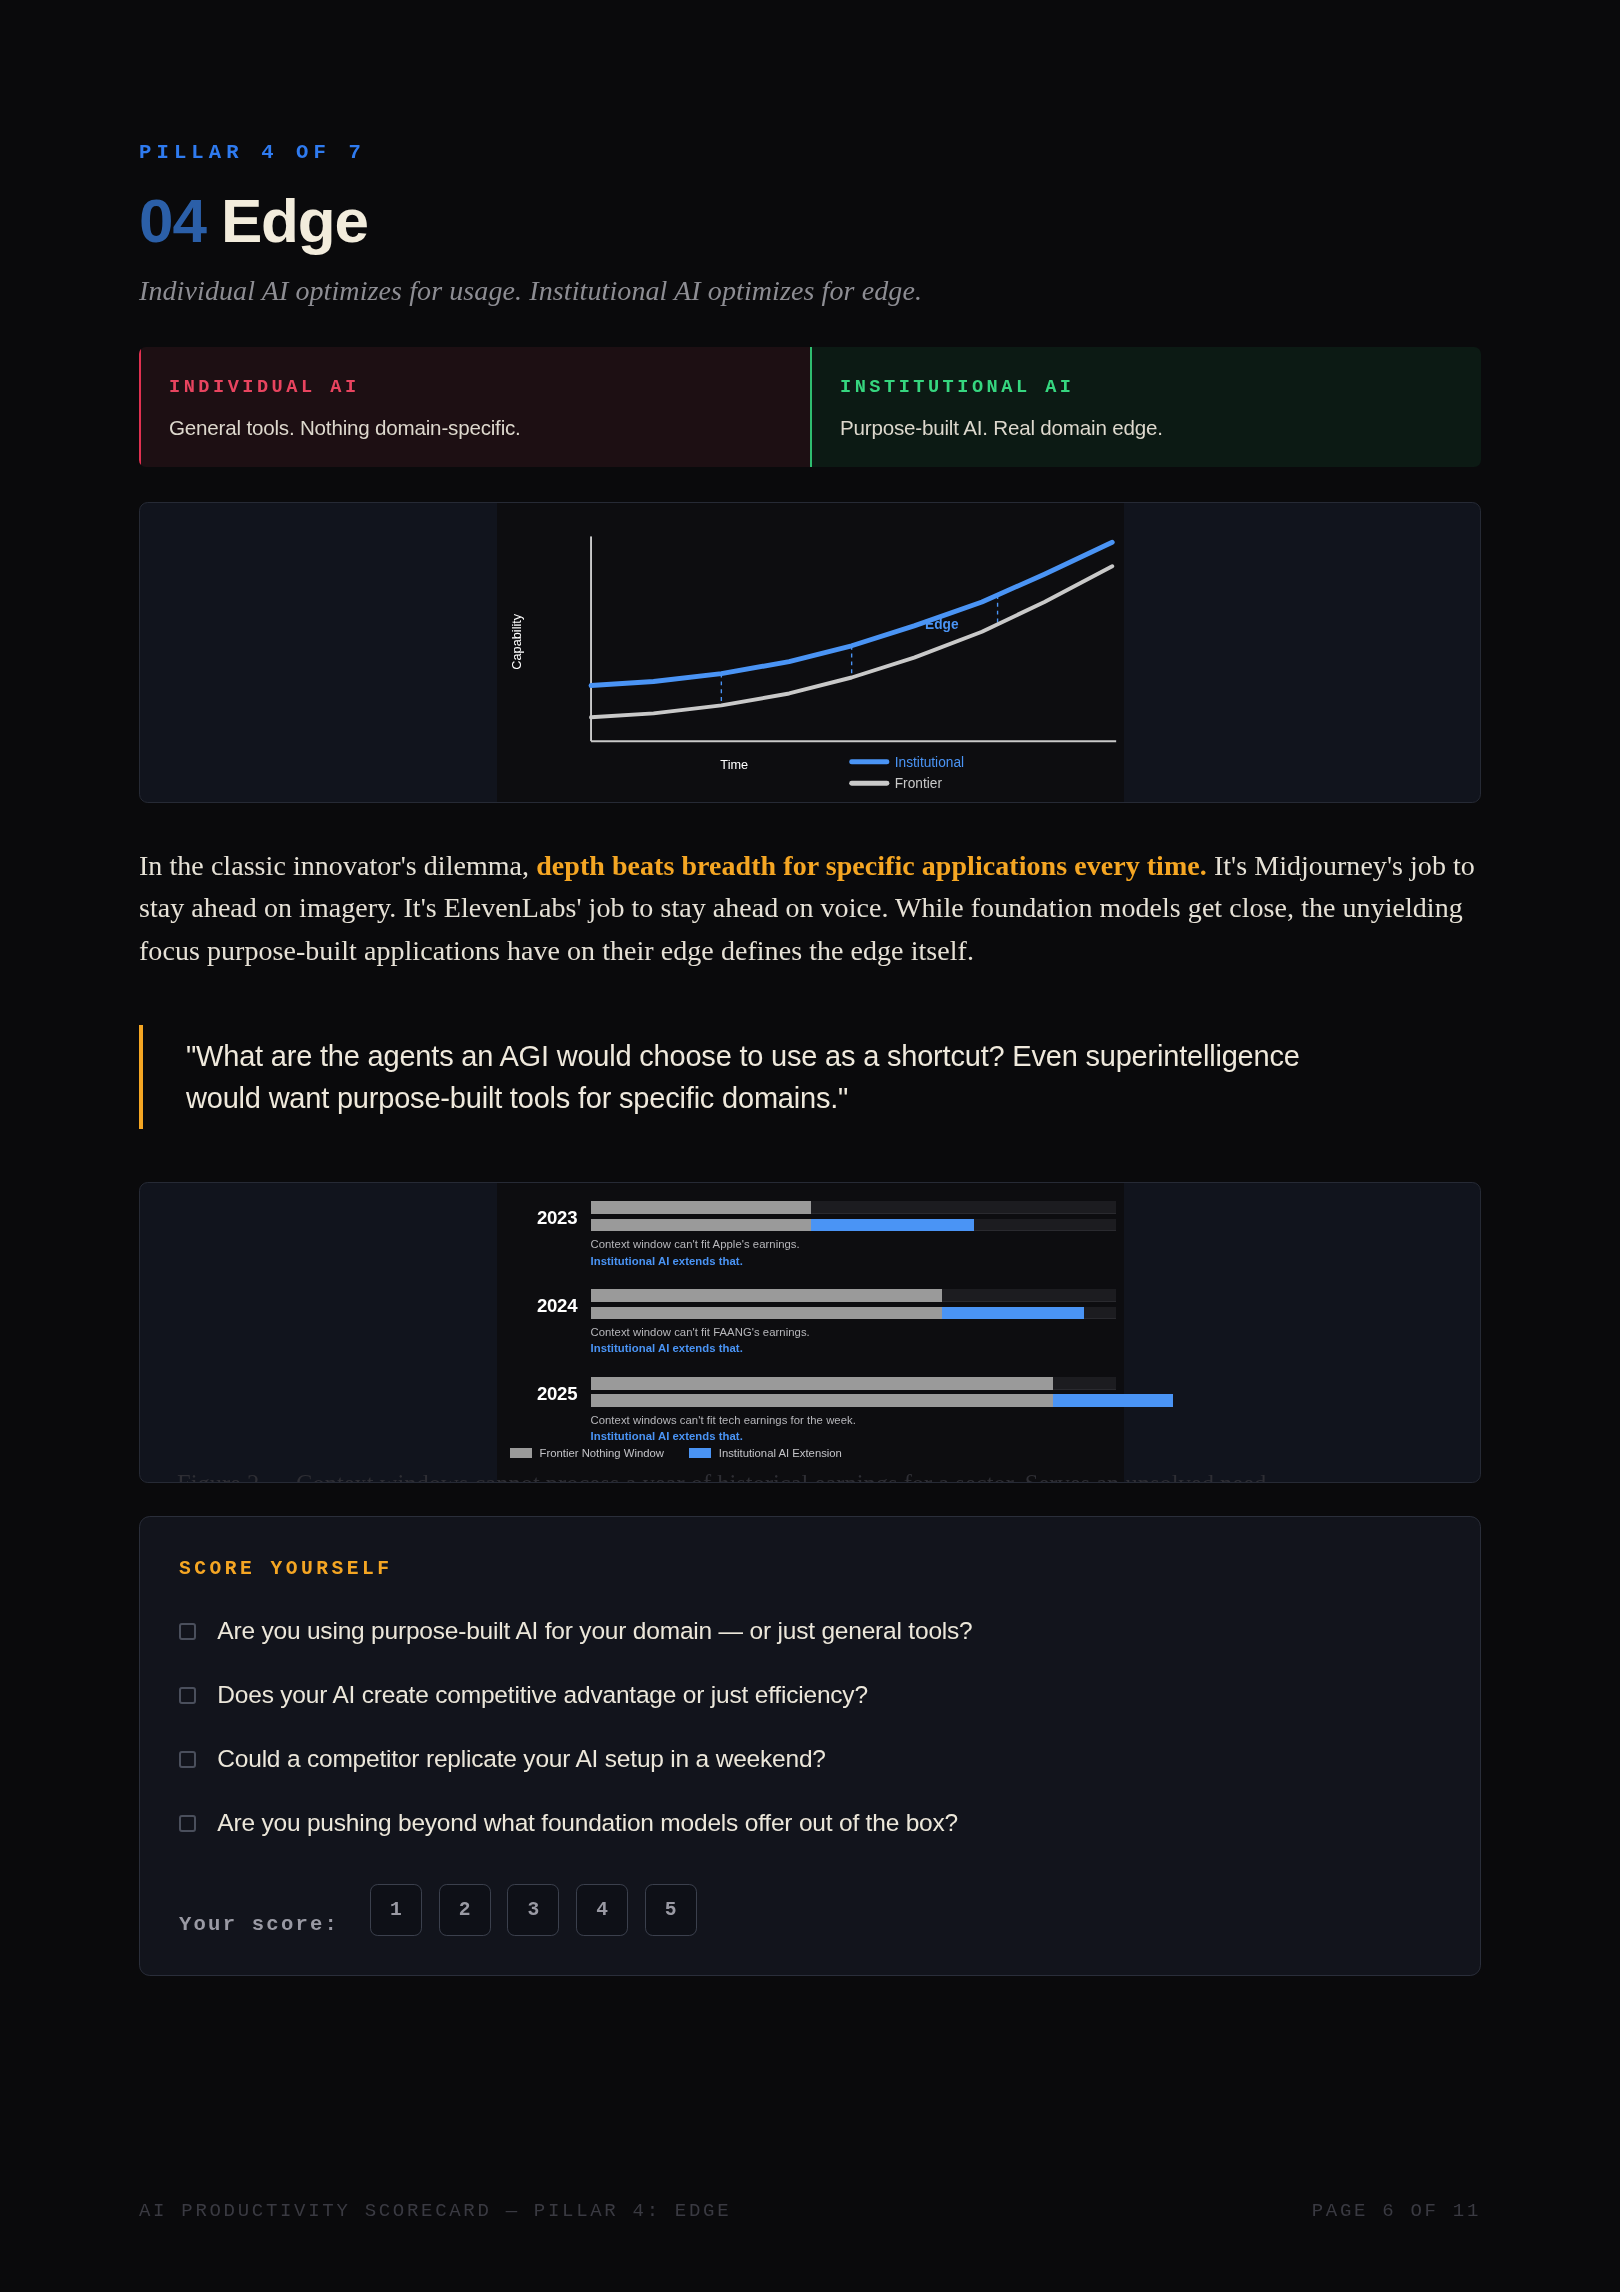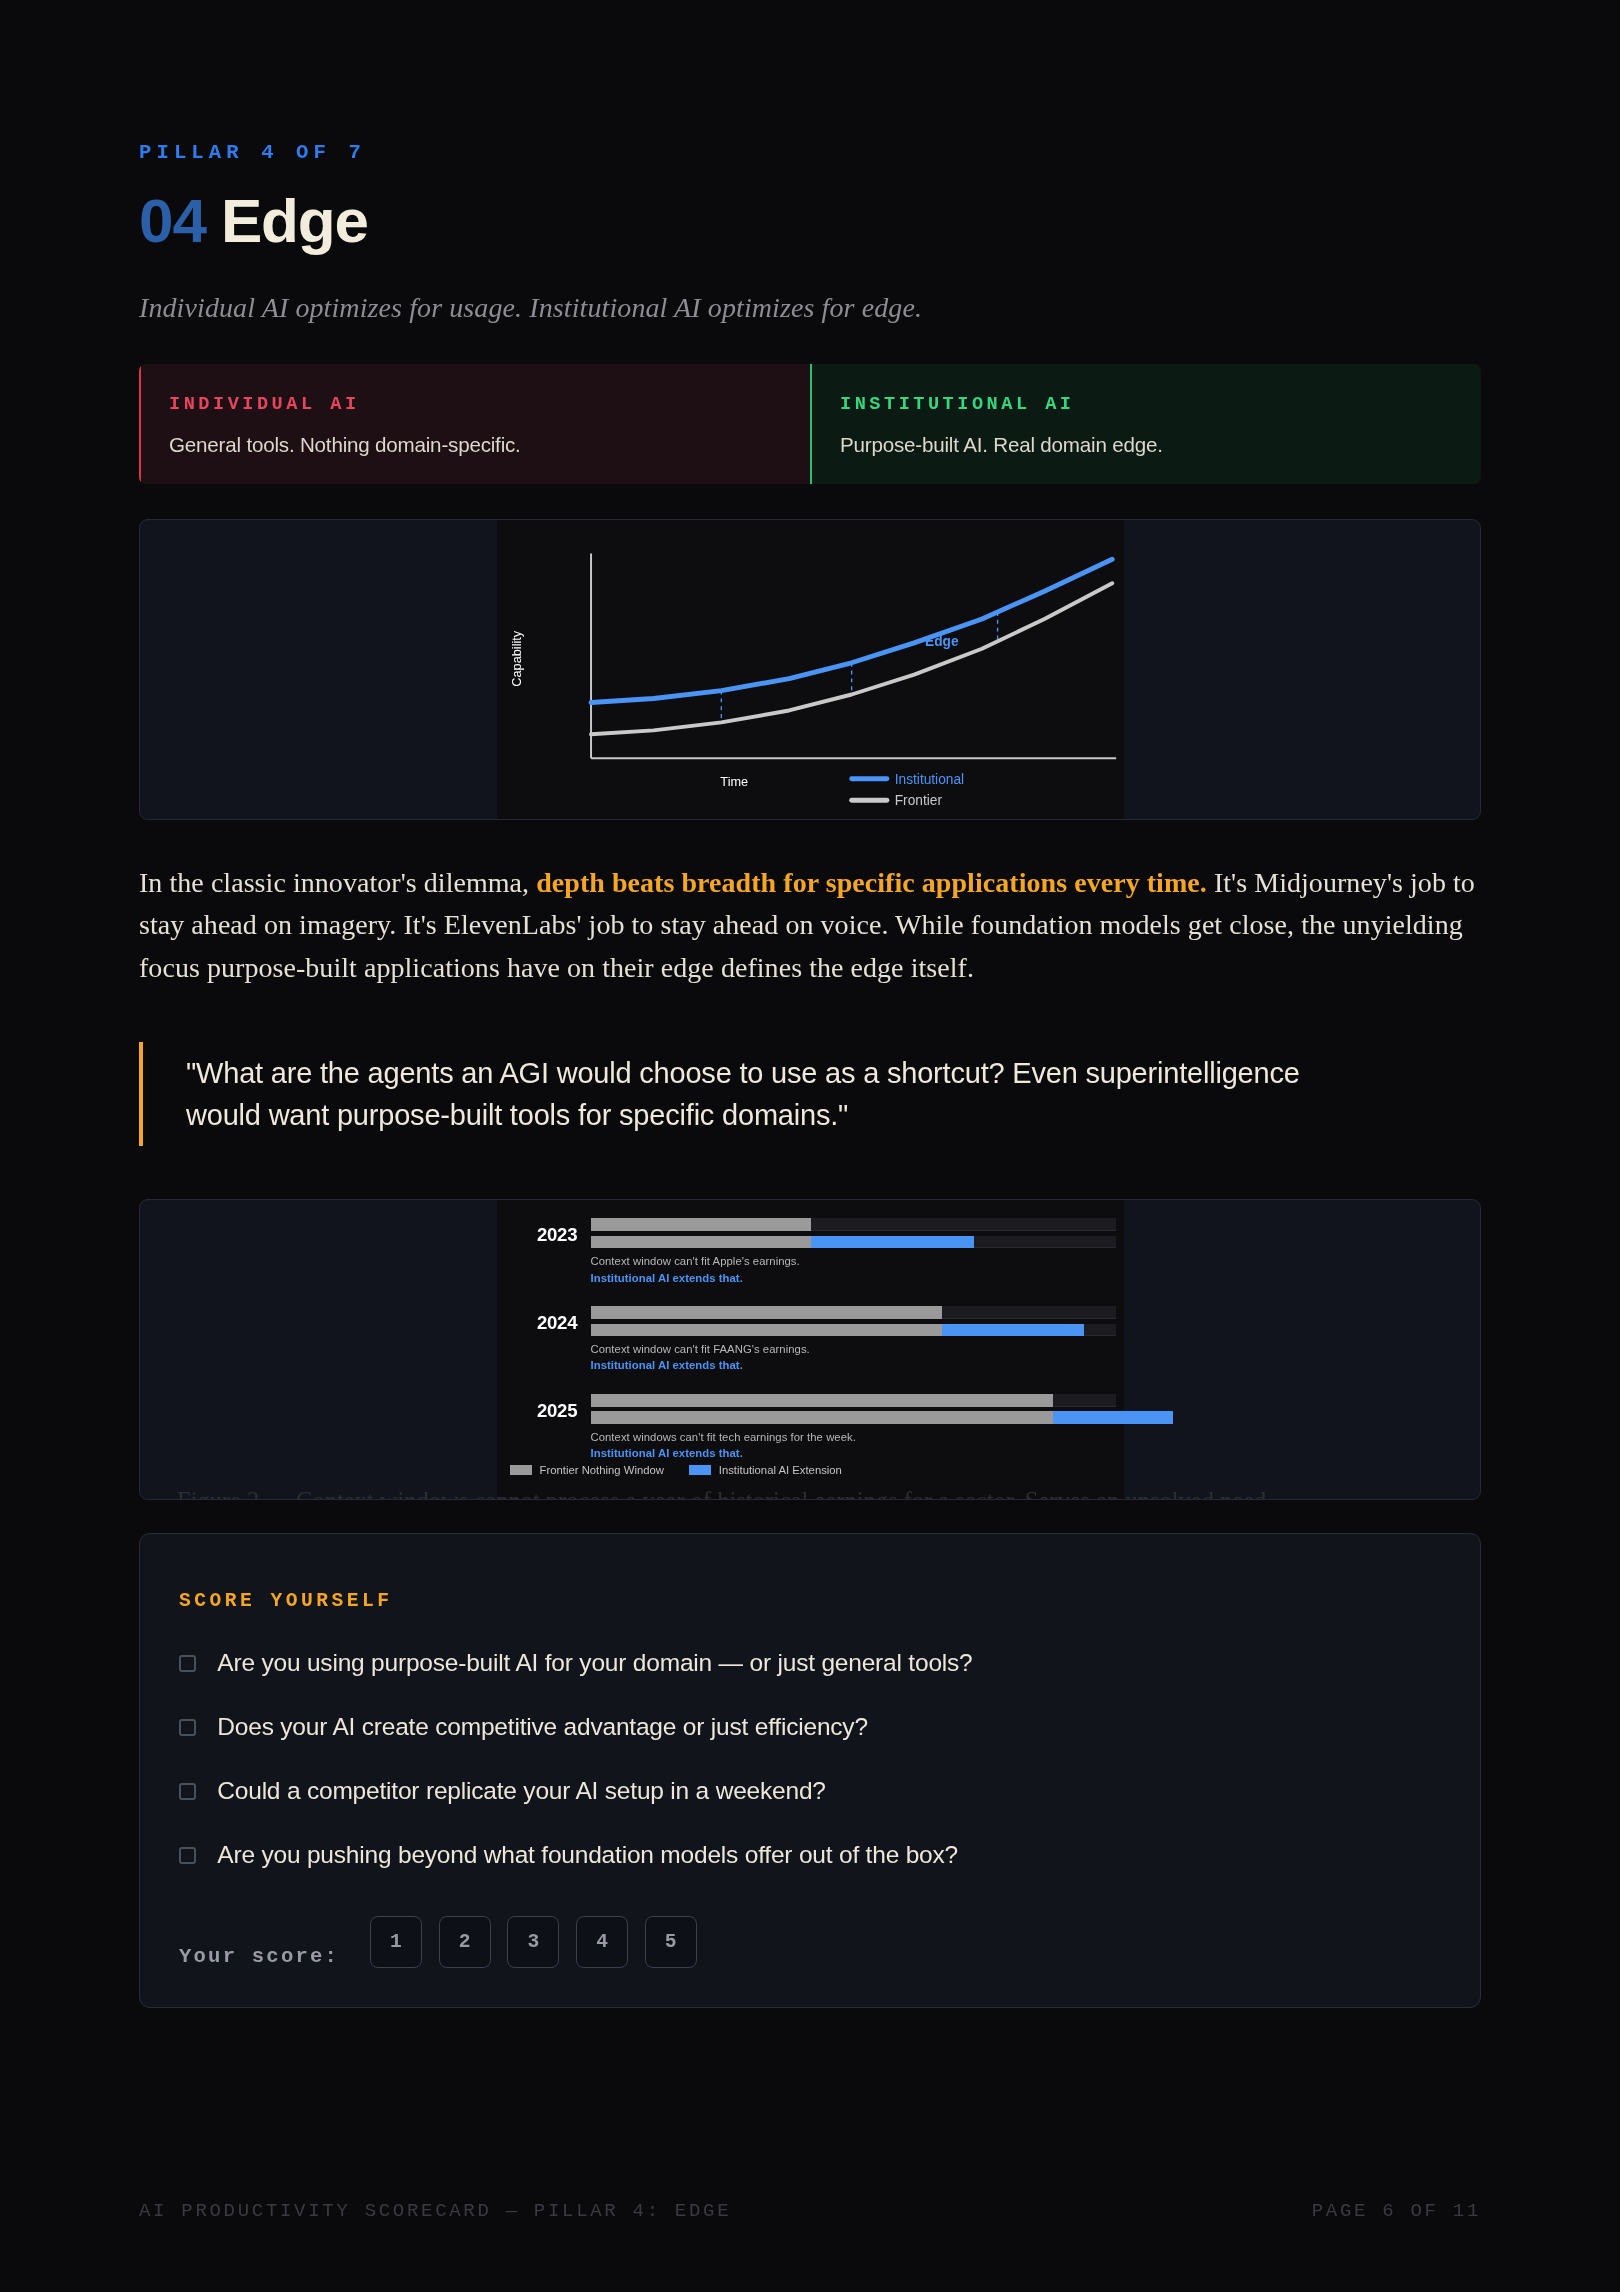--- a/index.html
+++ b/index.html
@@ -54,21 +54,21 @@
   .title-text {
     font-size: 62px;
     font-weight: 700;
     color: #f2ecdc;
     letter-spacing: -1.2px;
     line-height: 1;
   }
 
   
   .subtitle {
-    margin-top: 40px;
+    margin-top: 23px;
     font-family: "Liberation Serif", serif;
     font-style: italic;
     font-size: 28px;
     color: #8d8d93;
     letter-spacing: 0.1px;
   }
 
   
   .compare {
     margin-top: 40px;
@@ -216,21 +216,21 @@
     overflow: hidden;
     pointer-events: none;
   }
 
   
   .scorecard {
     margin-top: 33px;
     background: #12141c;
     border: 1px solid #2a2e3a;
     border-radius: 10.8px;
-    padding: 56px 39px 39px 39px;
+    padding: 41px 39px 39px 39px;
   }
   .score-title {
     font-family: "Liberation Mono", monospace;
     font-size: 19.6px;
     font-weight: 700;
     letter-spacing: 3.5px;
     color: #f5a623;
   }
   .checklist { margin-top: 37px; }
   .check-row {

